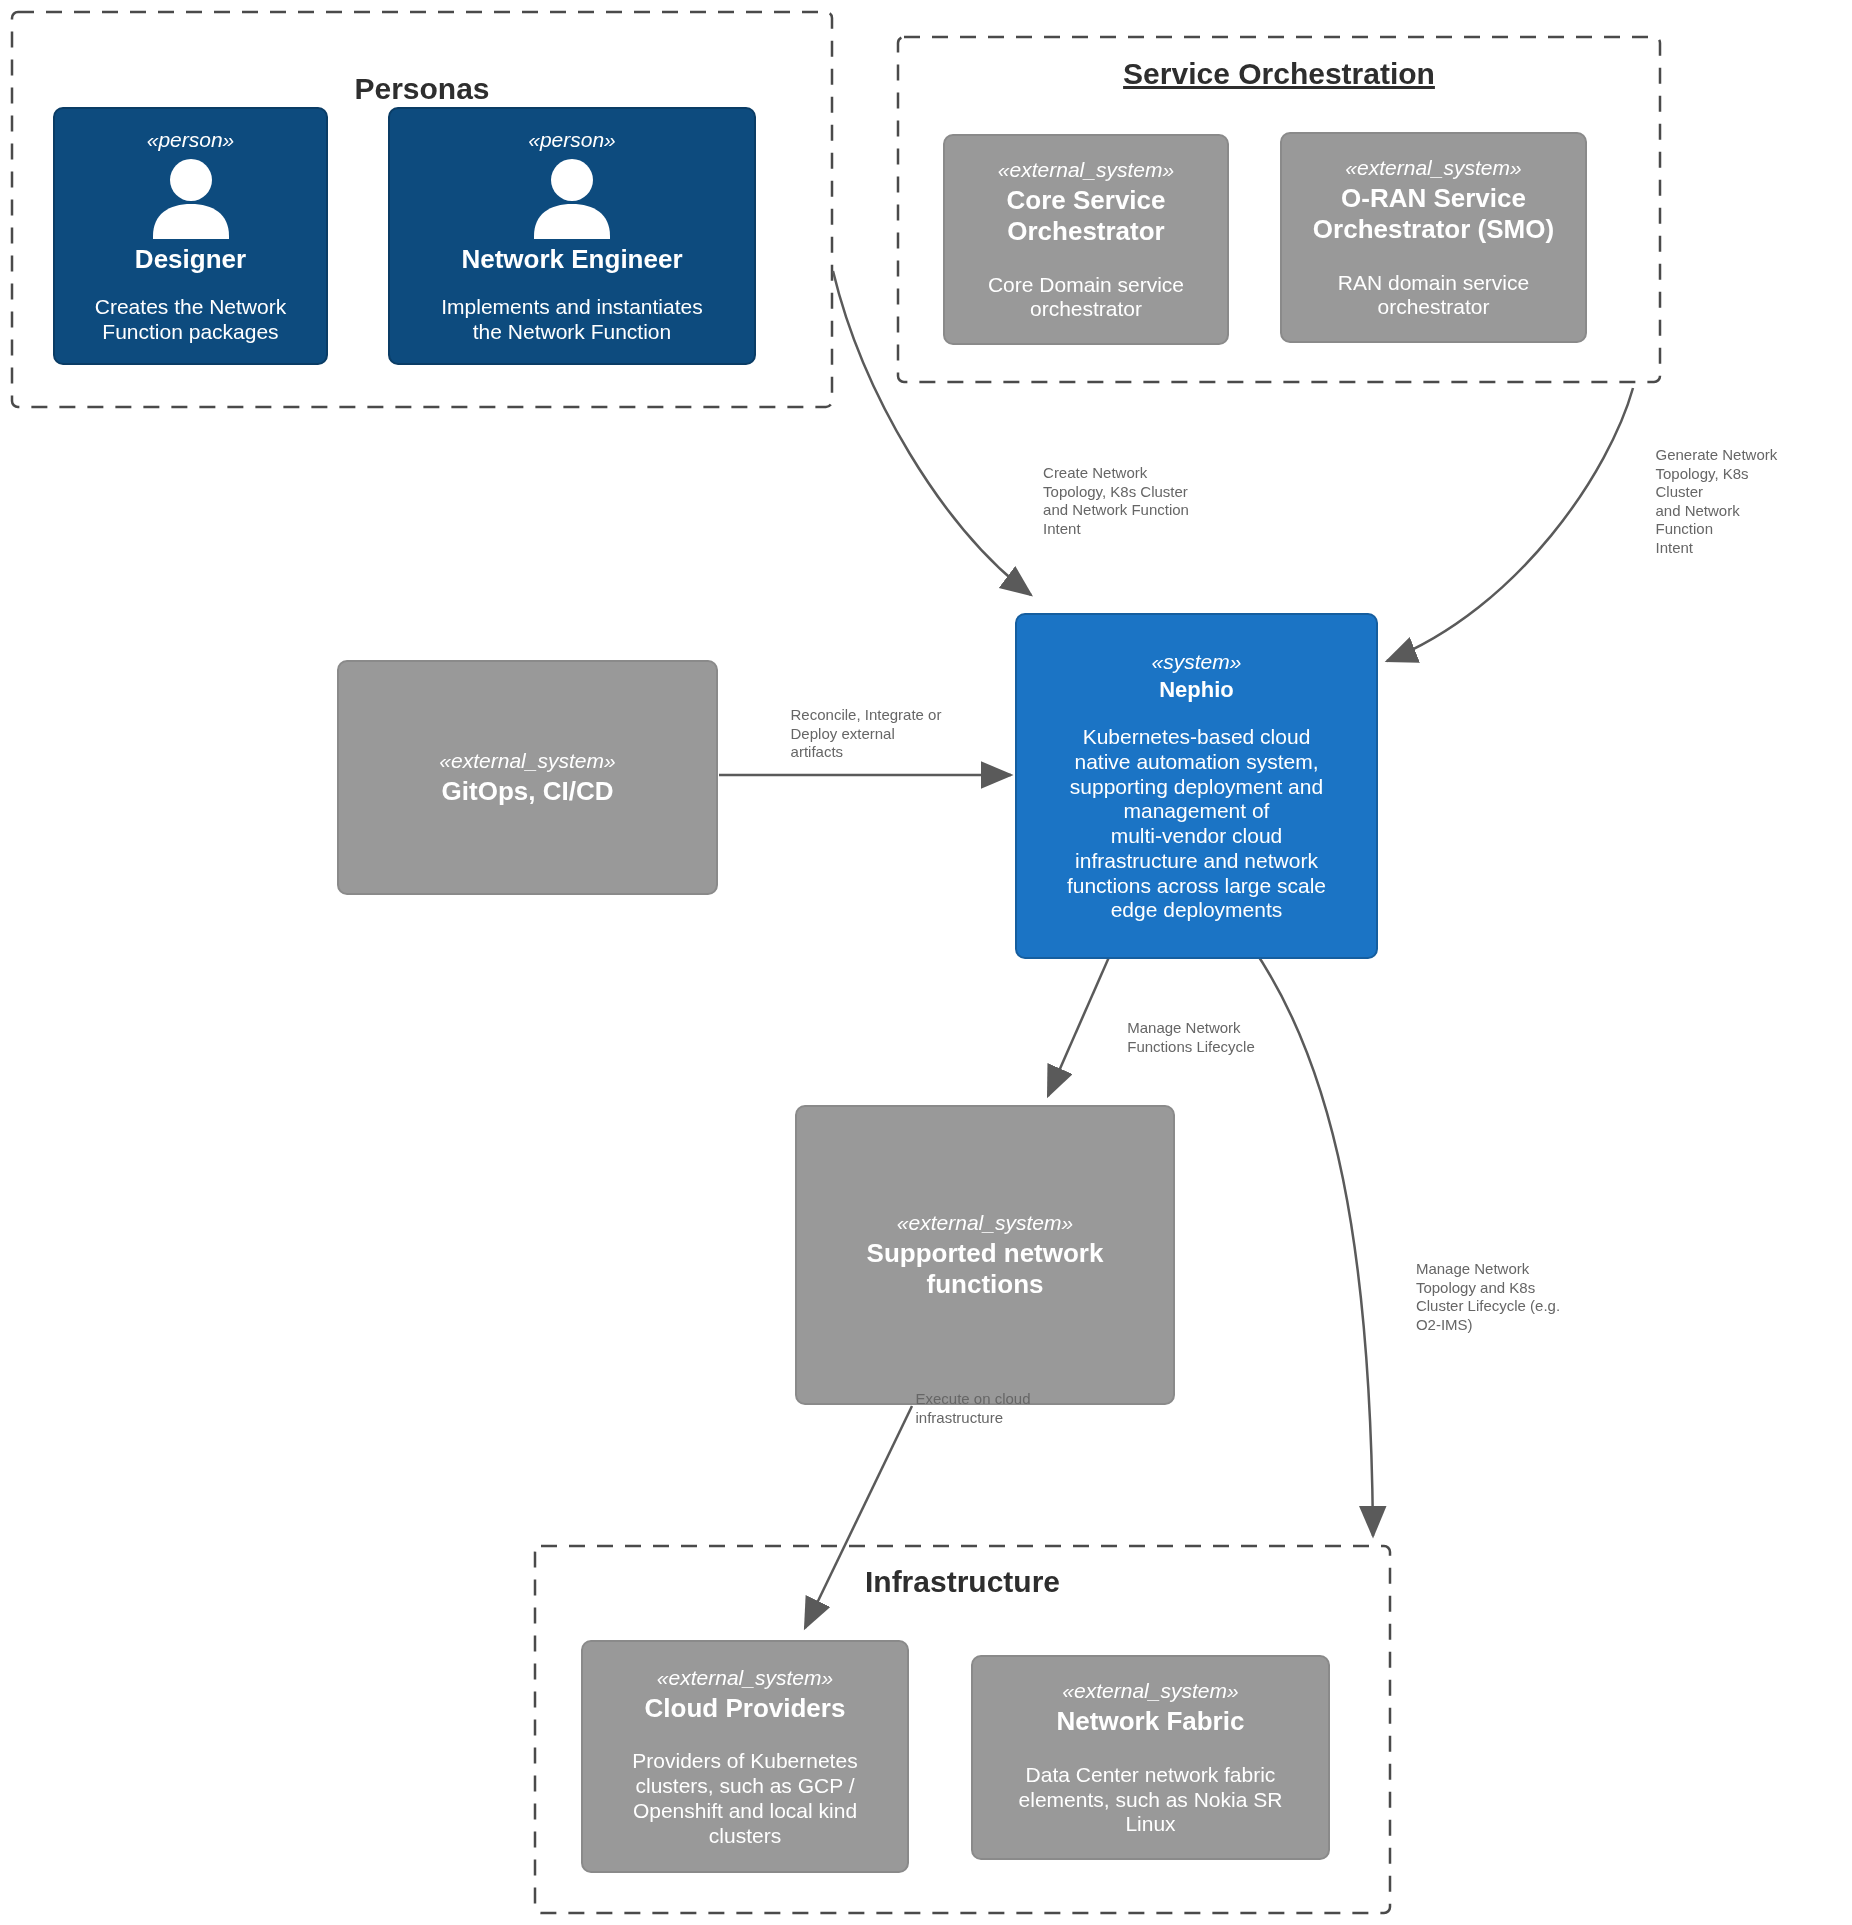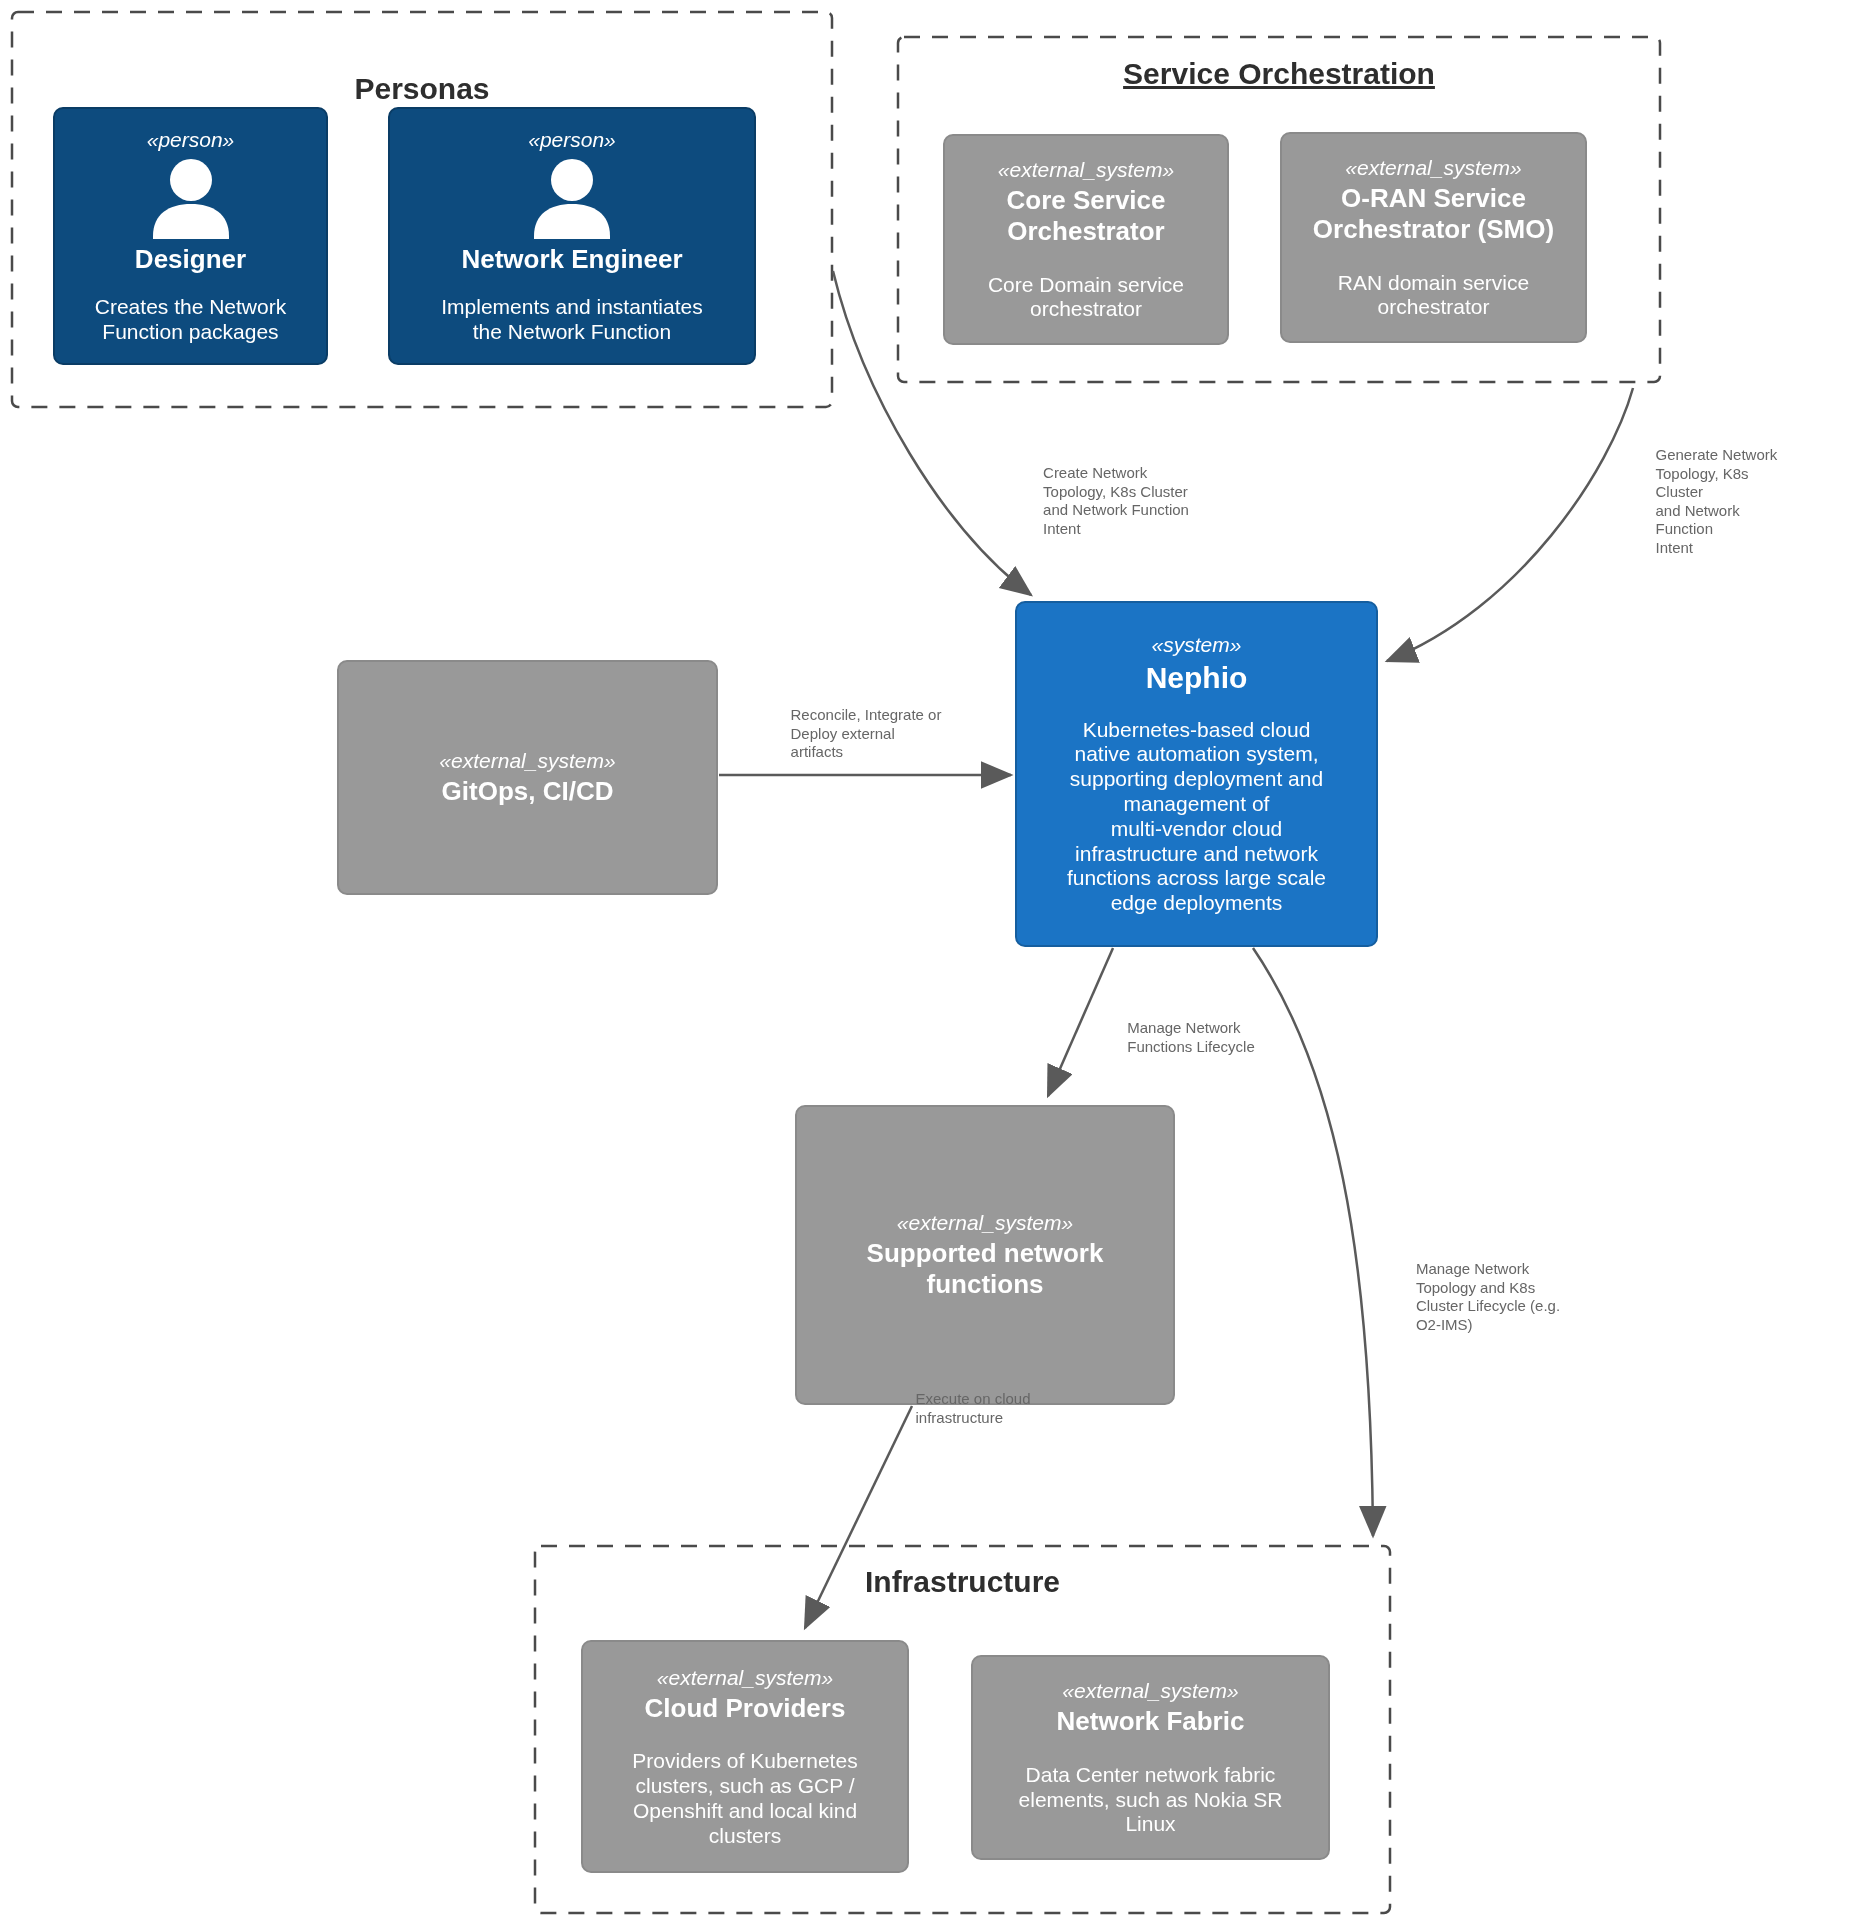--- a/index.html
+++ b/index.html
@@ -34,28 +34,28 @@
     position:absolute;
     box-sizing:border-box;
     border-radius:10px;
     color:#fff;
     display:flex;flex-direction:column;
     align-items:center;justify-content:center;
     text-align:center;
     padding:10px 8px;
   }
   .node.person{background:var(--person-fill);border:2px solid var(--person-border);}
-  .node.system{background:var(--system-fill);border:2px solid var(--system-border);}
+  .node.system{background:var(--system-fill);border:2px solid var(--system-border);margin-top:12px;}
   .node.external{background:var(--external-fill);border:2px solid var(--external-border);}
   .stereo{font-size:21px;font-style:italic;line-height:1.2;text-align:right;}
   .node-title{
     font-size:26px;font-weight:bold;margin-top:3px;
     white-space:pre-line;line-height:1.18;
   }
-  .system .node-title{font-size:30px;}
+  .system .node-title{font-size:22px;}
   .node-desc{
     font-size:21px;margin-top:26px;
     white-space:pre-line;line-height:1.18;
   }
   .person .node-desc{margin-top:20px;}
   .person-icon{margin:7px 0 2px;}
   .edge-label{
     position:absolute;
     transform:translate(-50%,-50%);
     font-size:15px;font-weight:normal;

